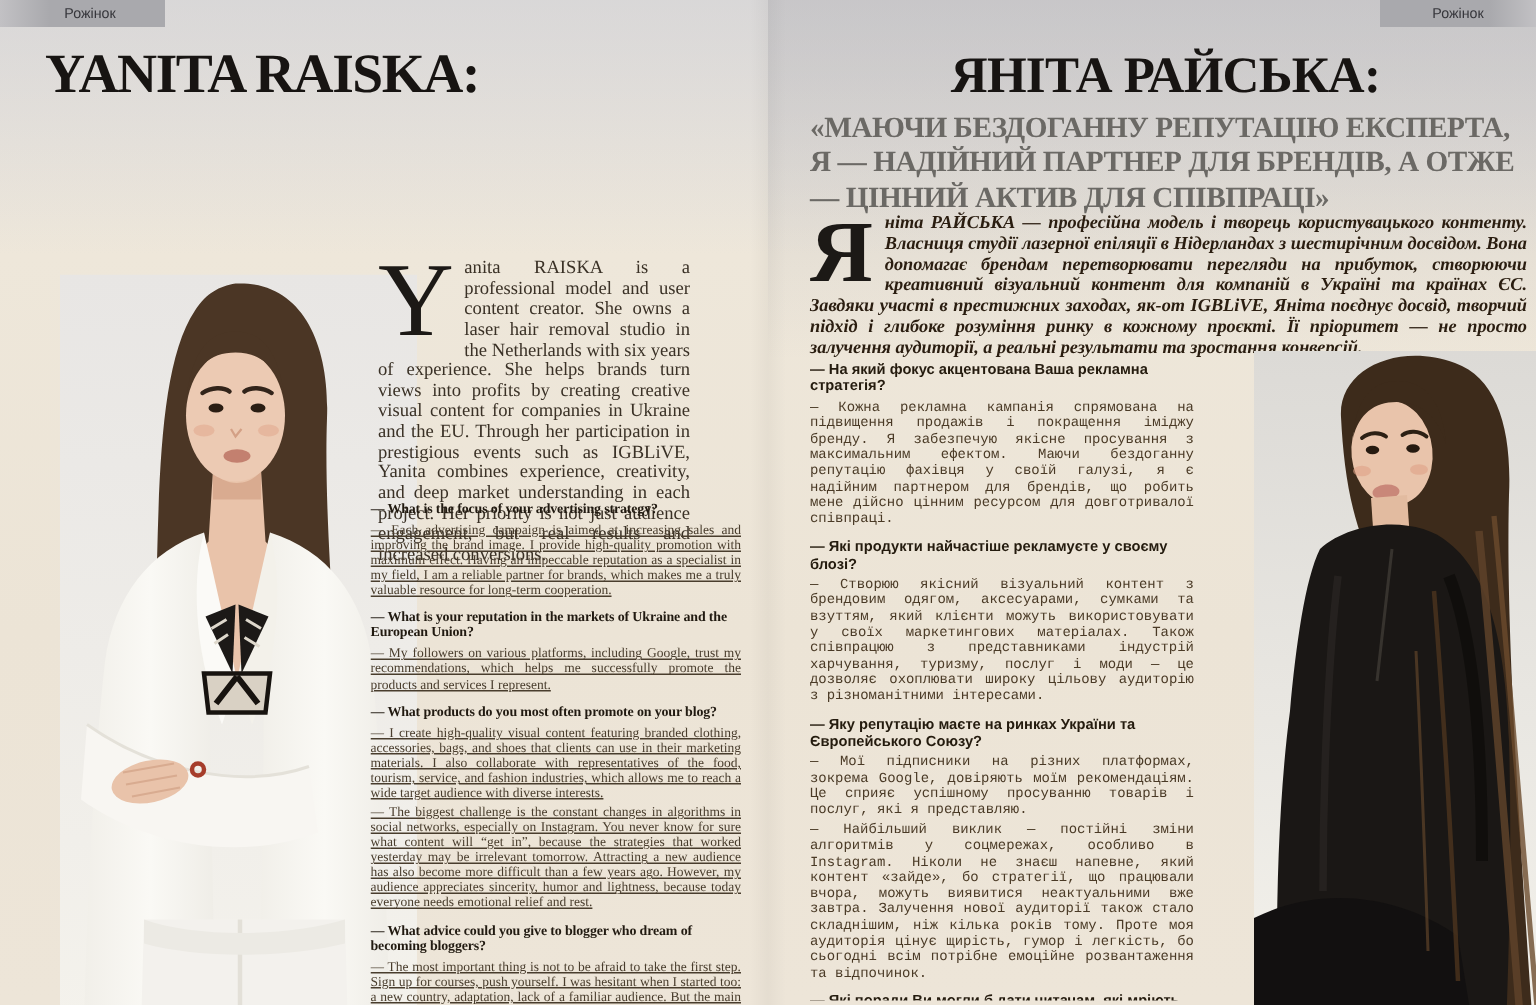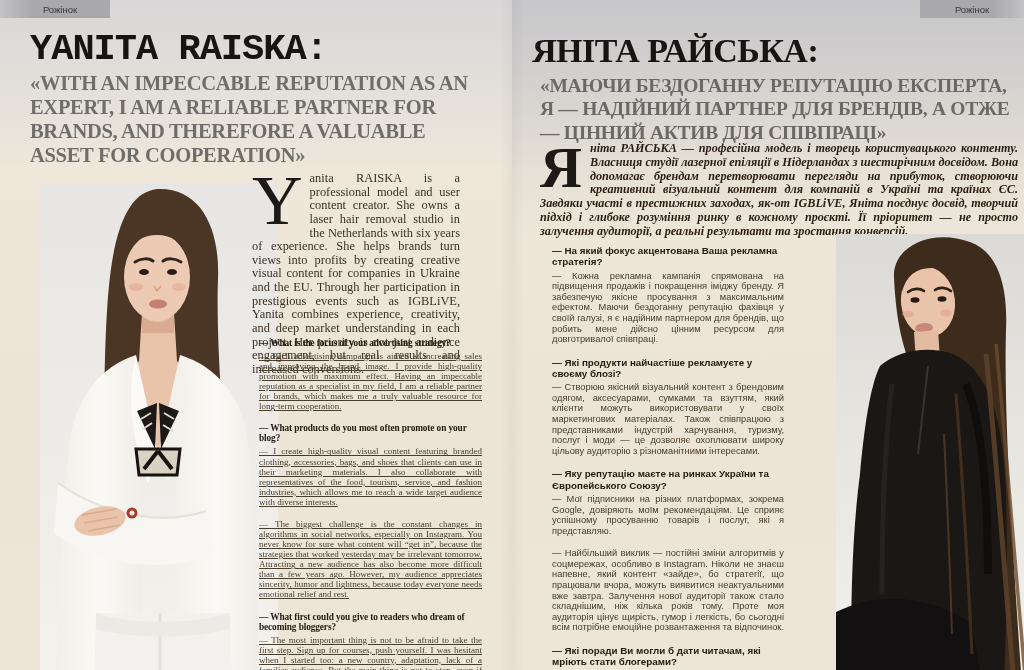--- a/index.html
+++ b/index.html
@@ -14,71 +14,70 @@
          background:linear-gradient(90deg,rgba(0,0,0,0) 0%,rgba(0,0,0,.035) 50%,rgba(0,0,0,0) 100%);}
 
   .tag{position:absolute;height:18px;background:linear-gradient(90deg,#c2c1c4,#a9a9ad 30%);
        font-family:"Liberation Sans",sans-serif;font-size:9.5px;color:#36363b;
        display:flex;align-items:center;}
   .tag-left{left:0;top:11;width:100px;justify-content:center;padding-left:10px;}
   .tag-right{right:0;top:9;width:104px;justify-content:center;background:linear-gradient(270deg,#c2c1c4,#a9a9ad 30%);}
 
   
   .title-en{position:absolute;left:30px;top:28px;margin:0;font-size:37px;font-weight:700;
-            letter-spacing:-1px;color:#171412;font-family:Liberation Mono, monospace;}
+            letter-spacing:-1px;color:#171412;}
   .quote-en{position:absolute;left:30px;top:72px;width:448px;margin:0;font-size:20.5px;
             font-weight:700;line-height:1.17;color:#6f6d6a;letter-spacing:-0.3px;}
   .photo{position:absolute;}
   .photo svg{display:block;}
   .photo-left{left:0;top:167px;width:238px;height:503px;}
   .photo-right{left:796px;top:218px;width:228px;height:452px;}
 
   .intro-en{position:absolute;left:252px;top:172px;width:208px;font-size:12.4px;line-height:1.1;
             text-align:justify;color:#3a3126;}
   .dropcap{float:left;font-size:70px;line-height:.78;font-weight:400;color:#1c1916;
            padding:2px 7px 0 0;}
   .qa{position:absolute;}
   .qa-en{left:247px;top:326px;width:247px;height:344px;overflow:hidden;}
   .qa-en .qa-q{font-family:"Liberation Serif",serif;font-size:9.3px;font-weight:700;
                letter-spacing:-0.1px;color:#211a11;margin:9px 0 3px;}
   .qa-en .qa-a{font-size:9px;line-height:1.12;color:#493d2d;text-align:justify;margin:0 0 3px;text-decoration:underline;}
-  .qa-pair{margin:12px;}
+  .qa-pair{margin:0;}
   .qa h4,.qa p{padding:0;}
 
   
-  .title-ua{position:absolute;left:532px;top:32px;width:490px;margin:0;
+  .title-ua{position:absolute;left:532px;top:32px;width:490px;margin:0;text-align:center;
             font-size:34px;font-weight:700;letter-spacing:-0.5px;color:#171412;}
   .quote-ua{position:absolute;left:540px;top:74px;width:478px;margin:0;text-align:left;
             font-size:19.5px;font-weight:700;line-height:1.2;color:#6b6965;letter-spacing:-0.3px;}
   .intro-ua{position:absolute;left:540px;top:142px;width:478px;font-size:12.2px;font-weight:700;
             font-style:italic;line-height:1.13;text-align:justify;color:#2a1d10;}
   .intro-ua .dropcap{font-size:58px;font-style:normal;font-weight:700;padding:3px 8px 0 0;}
   .qa-ua{left:540px;top:233px;width:256px;height:434px;overflow:hidden;
          font-family:"Liberation Sans",sans-serif;}
   .qa-ua .qa-q{font-size:9.8px;font-weight:700;color:#241b0e;margin:8px 0 3px;line-height:1.15;
                font-family:"Liberation Sans",sans-serif;}
-  .qa-ua .qa-a{font-size:9.3px;line-height:1.14;color:#4a3a26;text-align:justify;margin:0 0 3px;}
+  .qa-ua .qa-a{font-size:9.3px;line-height:1.14;color:#4a3a26;text-align:justify;margin:0 0 3px;font-family:Liberation Mono, monospace;}
 </style>
 </head>
 <body>
 
 <div class="canvas">
   <div class="topfade"></div>
   <div class="topfade-right"></div>
   <div class="spine"></div>
 
   <div class="tag tag-left">
     <span>Рожінок</span>
   </div>
   <div class="tag tag-right">
     <span>Рожінок</span>
   </div>
 
   <h1 class="title-en">YANITA RAISKA:</h1>
-  <h2 class="quote-en">«WITH AN IMPECCABLE REPUTATION AS AN EXPERT, I AM A RELIABLE PARTNER FOR BRANDS, AND THEREFORE A VALUABLE ASSET FOR COOPERATION»</h2>
 
   <figure class="photo photo-left">
     <svg width="238" height="503" viewBox="0 0 238 503">
       <defs>
         <linearGradient id="bgL" x1="0" y1="0" x2="0" y2="1">
           <stop offset="0" stop-color="#e8e6e4"></stop>
             <stop offset="1" stop-color="#f4f2ec"></stop>
         </linearGradient>
         <linearGradient id="jk" x1="0" y1="0" x2="1" y2="0">
           <stop offset="0" stop-color="#f1efe9"></stop>
@@ -133,33 +132,35 @@
     <span class="dropcap">Y</span><span>anita RAISKA is a professional model and user content creator. She owns a laser hair removal studio in the Netherlands with six years of experience. She helps brands turn views into profits by creating creative visual content for companies in Ukraine and the EU. Through her participation in prestigious events such as IGBLiVE, Yanita combines experience, creativity, and deep market understanding in each project. Her priority is not just audience engagement, but real results and increased conversions.</span>
   </div>
 
   <div class="qa qa-en">
   <div class="qa-pair">
     <h4 class="qa-q">— What is the focus of your advertising strategy?</h4>
   <p class="qa-a">— Each advertising campaign is aimed at increasing sales and improving the brand image. I provide high-quality promotion with maximum effect. Having an impeccable reputation as a specialist in my field, I am a reliable partner for brands, which makes me a truly valuable resource for long-term cooperation.</p>
       </div>
 
   <div class="qa-pair">
+    <h4 class="qa-q">— What is your reputation in the markets of Ukraine and the European Union?</h4>
+  <p class="qa-a">— My followers on various platforms, including Google, trust my recommendations, which helps me successfully promote the products and services I represent.</p>
       </div>
 
   <div class="qa-pair">
     <h4 class="qa-q">— What products do you most often promote on your blog?</h4>
   <p class="qa-a">— I create high-quality visual content featuring branded clothing, accessories, bags, and shoes that clients can use in their marketing materials. I also collaborate with representatives of the food, tourism, service, and fashion industries, which allows me to reach a wide target audience with diverse interests.</p>
       </div>
 
   <div class="qa-pair">
   <p class="qa-a">— The biggest challenge is the constant changes in algorithms in social networks, especially on Instagram. You never know for sure what content will “get in”, because the strategies that worked yesterday may be irrelevant tomorrow. Attracting a new audience has also become more difficult than a few years ago. However, my audience appreciates sincerity, humor and lightness, because today everyone needs emotional relief and rest.</p>
       </div>
 
   <div class="qa-pair">
-    <h4 class="qa-q">— What first could you give to readers who dream of becoming bloggers?</h4>
+    <h4 class="qa-q">— What advice could you give to blogger who dream of becoming bloggers?</h4>
   <p class="qa-a">— The most important thing is not to be afraid to take the first step. Sign up for courses, push yourself. I was hesitant when I started too: a new country, adaptation, lack of a familiar audience. But the main thing is not to stop, even if something doesn't go according to plan. Change comes through consistency.</p>
       </div>
 
 </div>
 
   <h1 class="title-ua">ЯНІТА РАЙСЬКА:</h1>
   <h2 class="quote-ua">«МАЮЧИ БЕЗДОГАННУ РЕПУТАЦІЮ ЕКСПЕРТА, Я — НАДІЙНИЙ ПАРТНЕР ДЛЯ БРЕНДІВ, А ОТЖЕ — ЦІННИЙ АКТИВ ДЛЯ СПІВПРАЦІ»</h2>
 
   <div class="intro-ua">
     <span class="dropcap">Я</span><span>ніта РАЙСЬКА — професійна модель і творець користувацького контенту. Власниця студії лазерної епіляції в Нідерландах з шестирічним досвідом. Вона допомагає брендам перетворювати перегляди на прибуток, створюючи креативний візуальний контент для компаній в Україні та країнах ЄС. Завдяки участі в престижних заходах, як-от IGBLiVE, Яніта поєднує досвід, творчий підхід і глибоке розуміння ринку в кожному проєкті. Її пріоритет — не просто залучення аудиторії, а реальні результати та зростання конверсій.</span>

